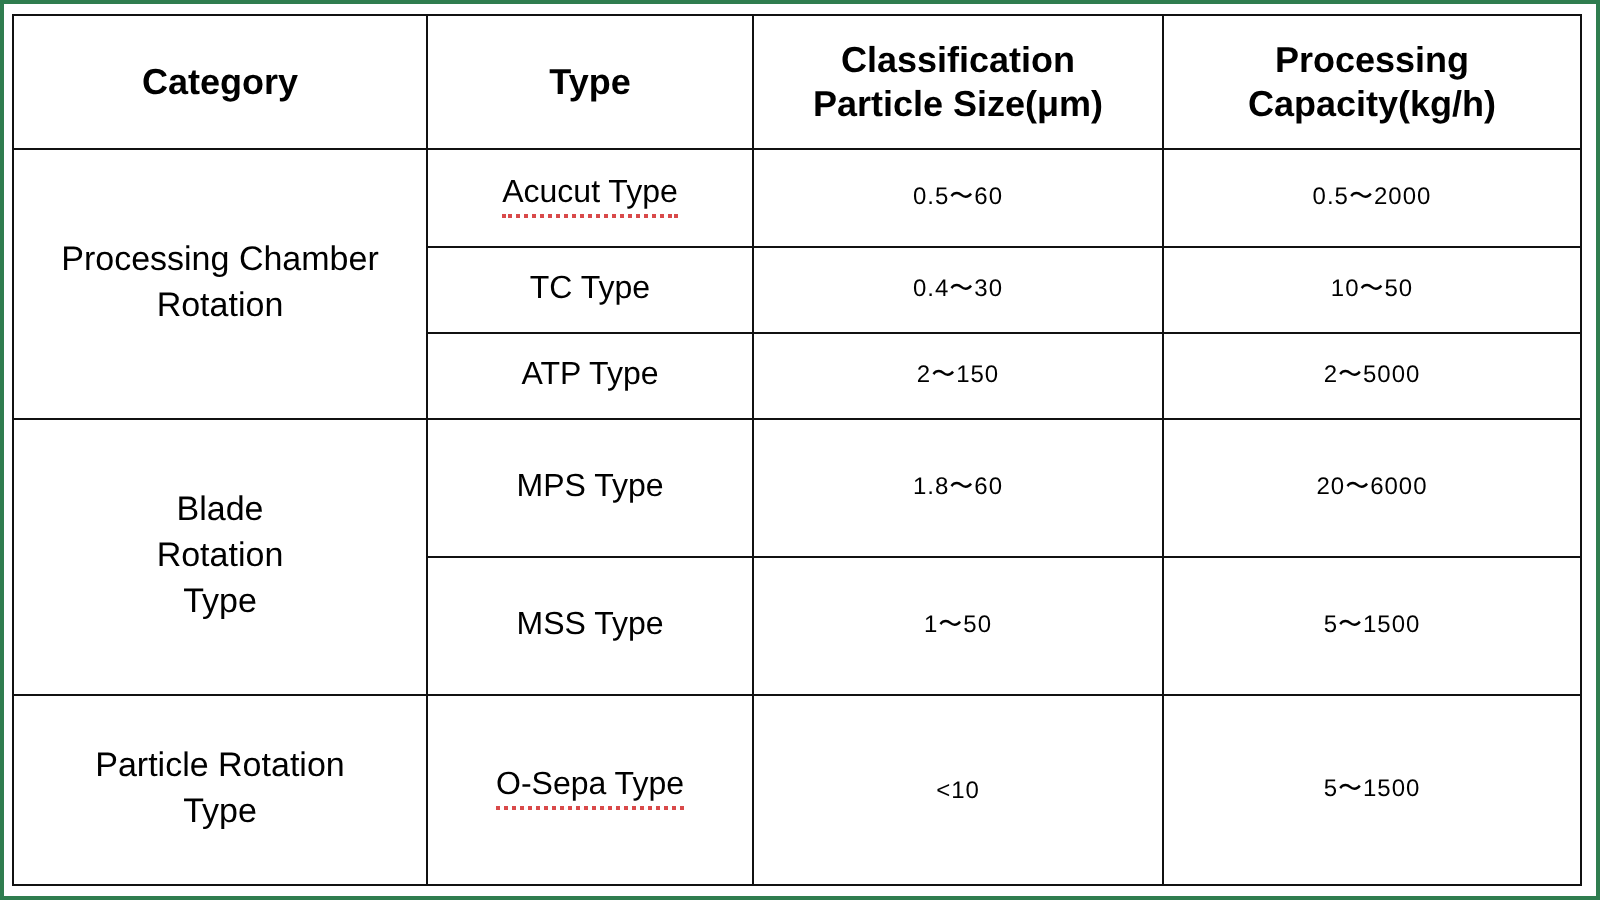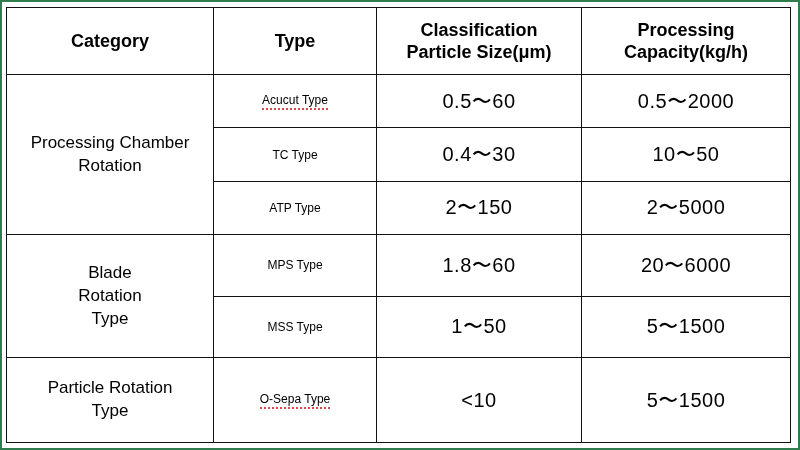--- a/index.html
+++ b/index.html
@@ -49,24 +49,24 @@
   .col-cat { width: 207px; }
   .col-type { width: 163px; }
   .col-size { width: 205px; }
   .col-cap { width: 209px; }
 
   td.cat {
     font-size: 17px;
     line-height: 1.35;
   }
   td.type {
-    font-size: 12px;
+    font-size: 16px;
   }
   td.num {
-    font-size: 20px;
+    font-size: 12px;
     letter-spacing: 0.5px;
   }
   .spell {
     display: inline-block;
     border-bottom: 2px dotted #d94a4a;
     padding-bottom: 1px;
   }
 </style>
 </head>
 <body>

